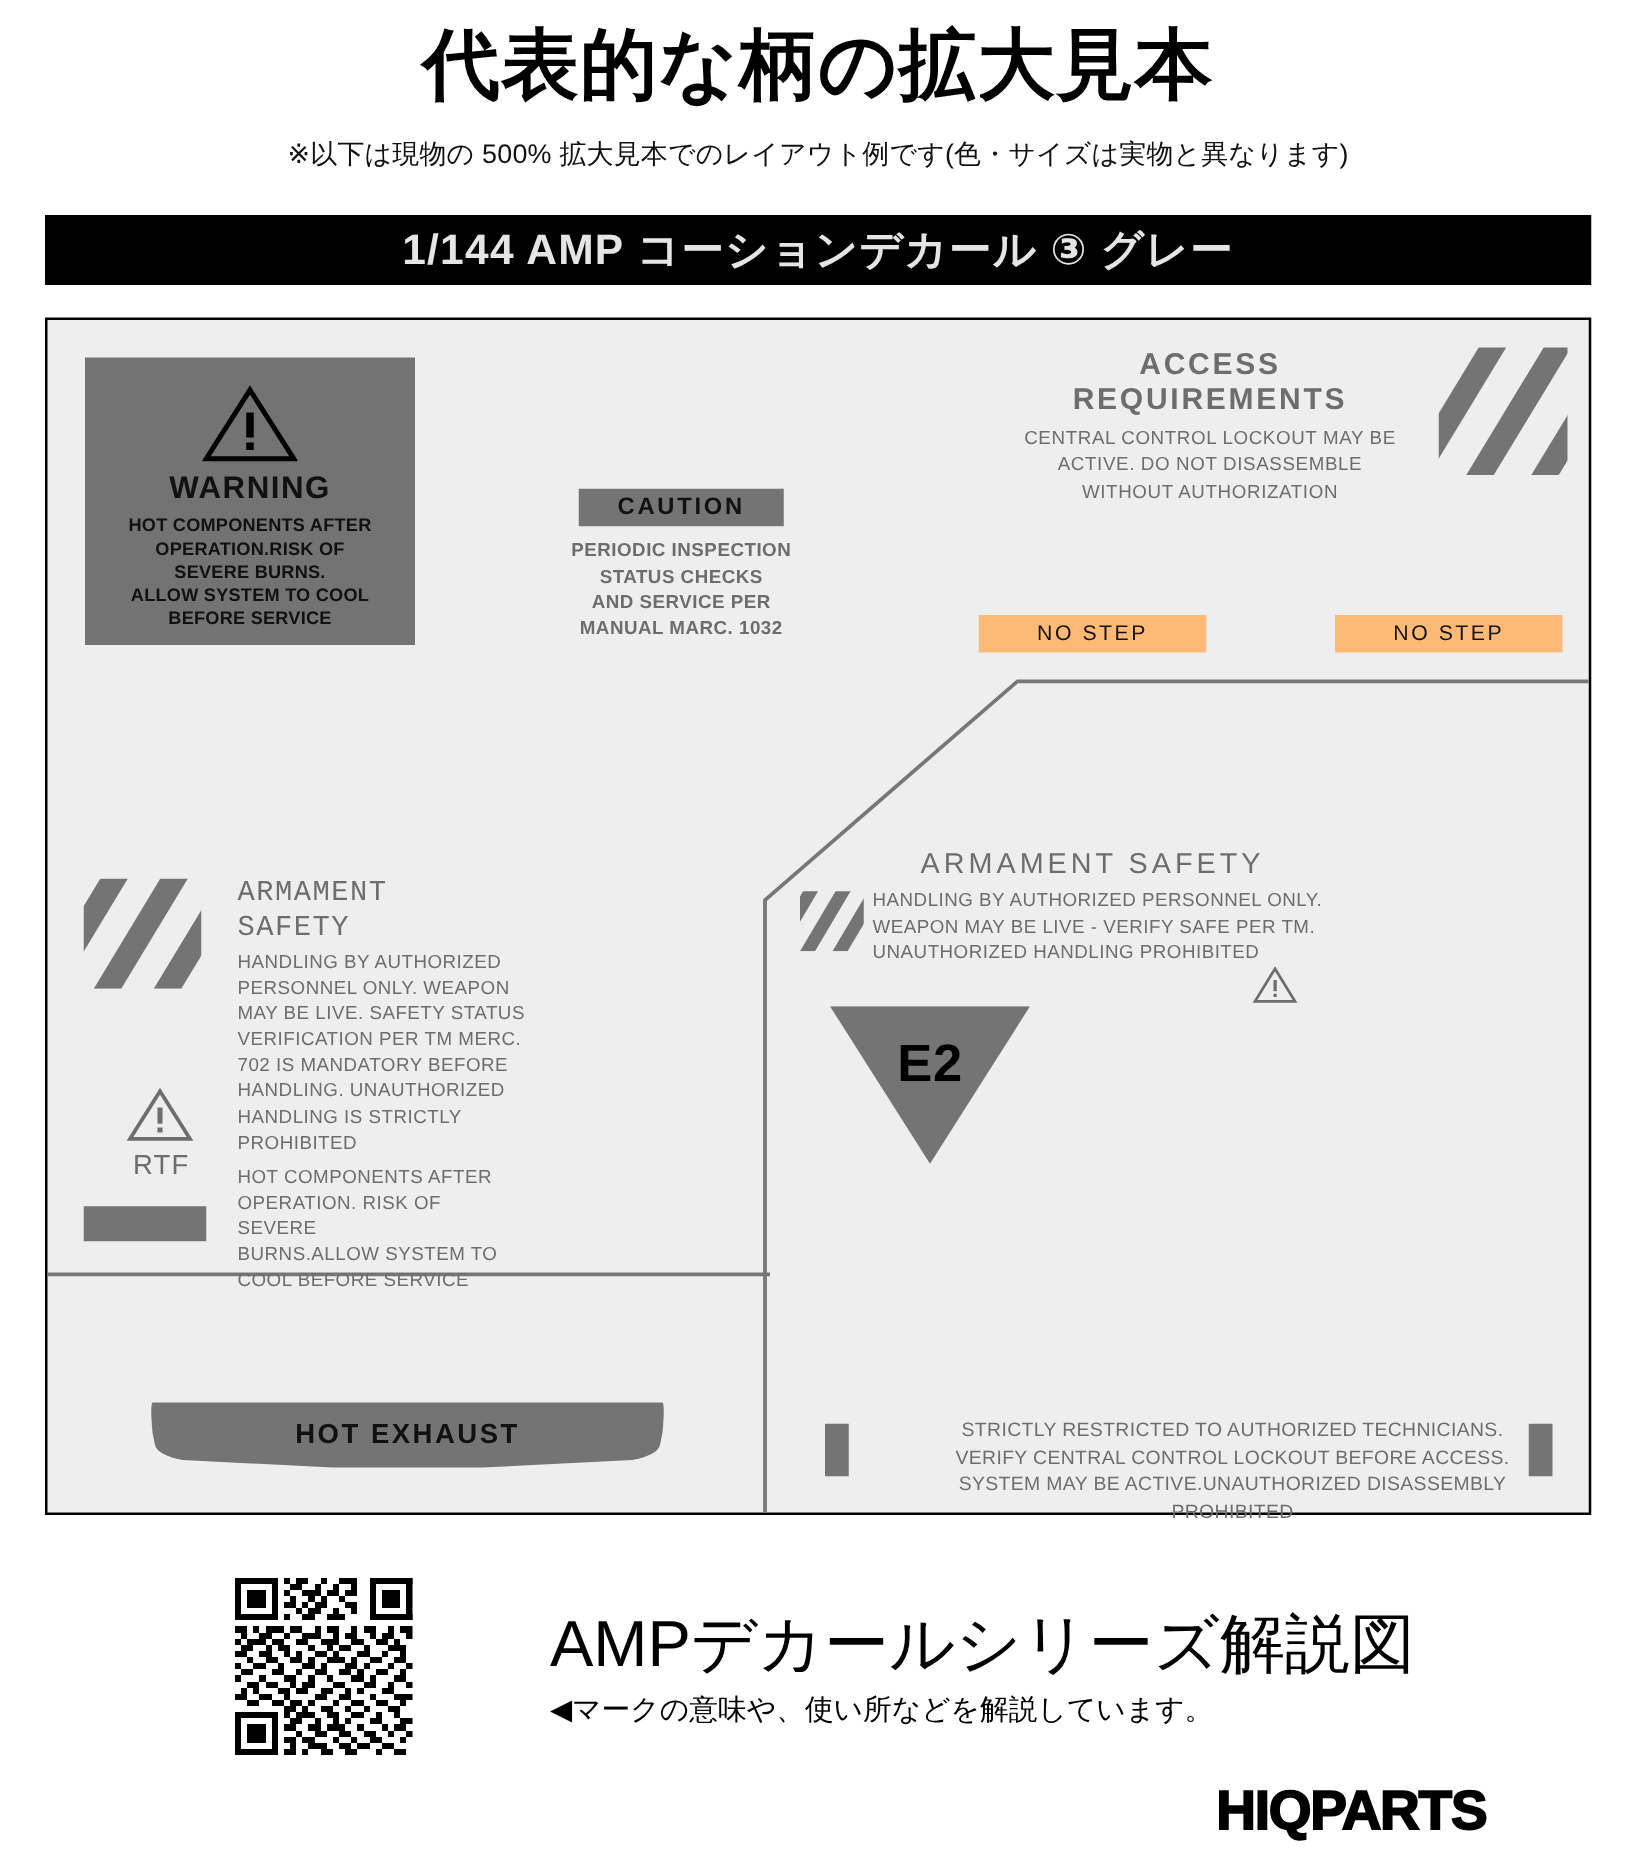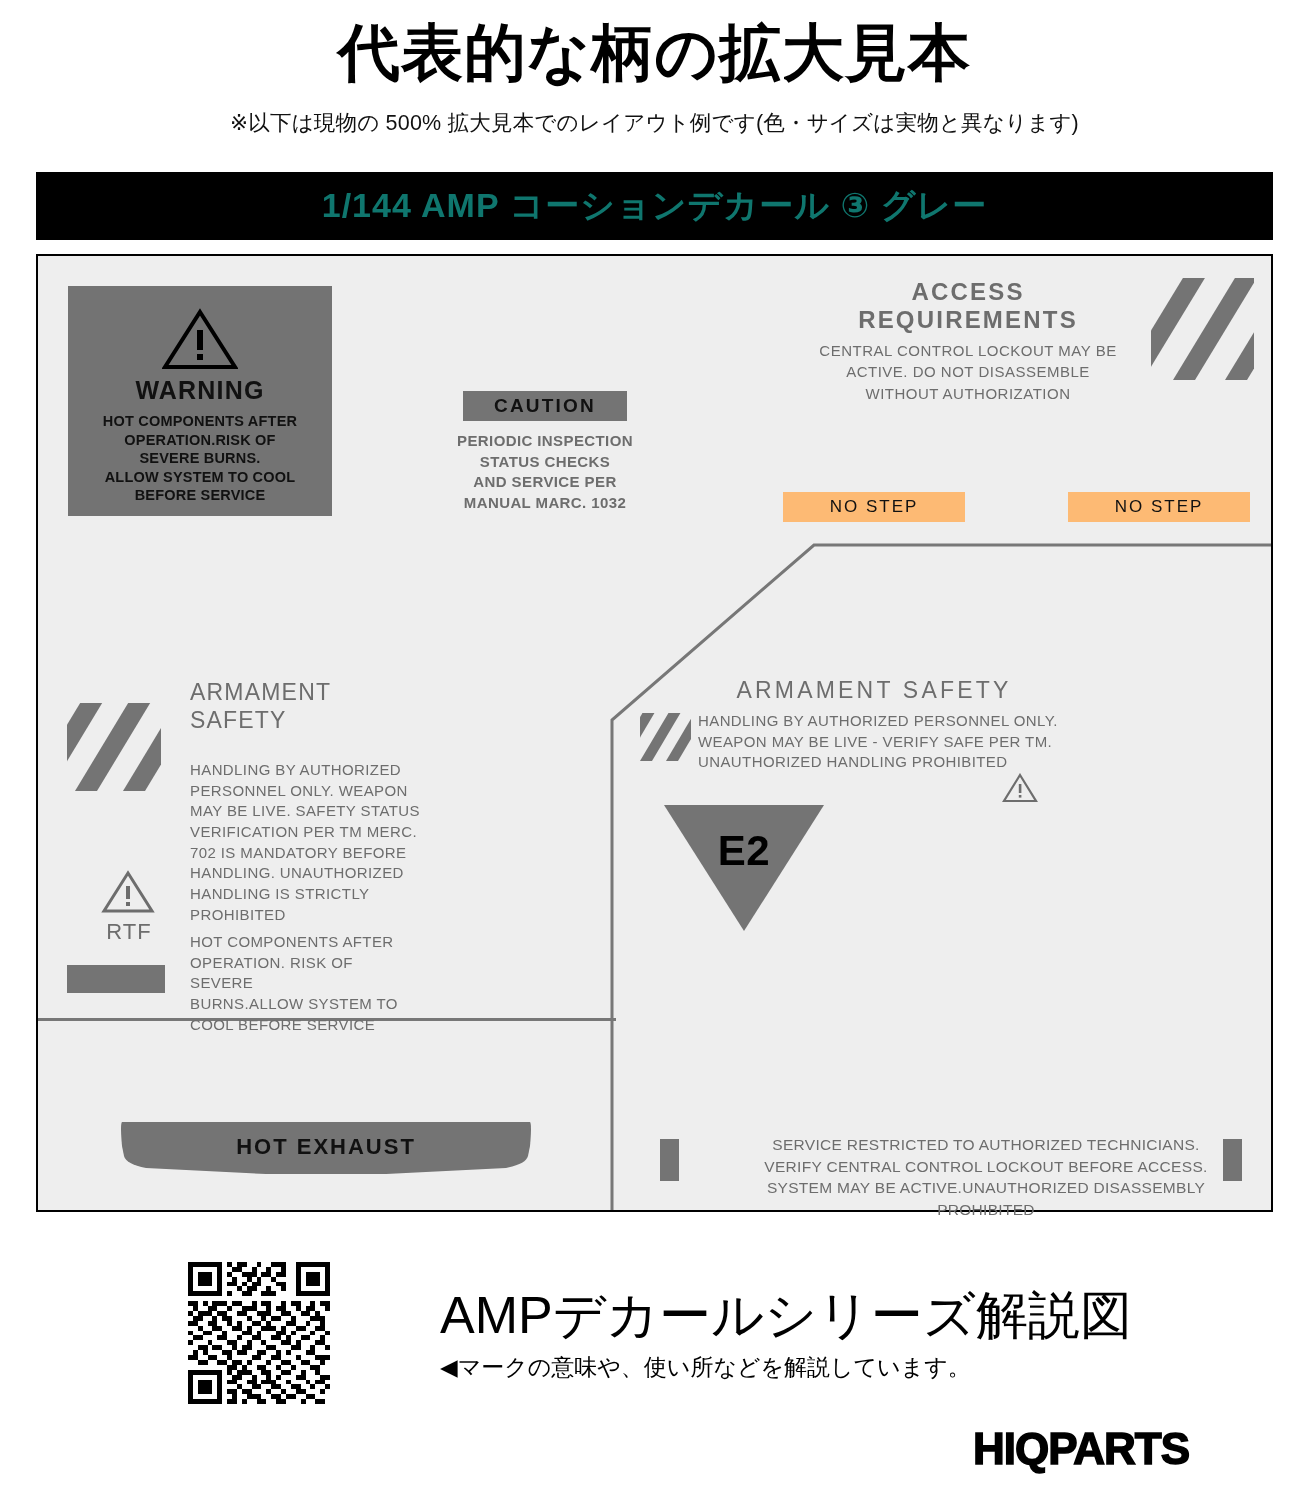--- a/index.html
+++ b/index.html
@@ -19,22 +19,22 @@
     color: #000; line-height: 1.0;
   }
   .sub-title {
     position: absolute; left: 0; top: 108px; width: 1309px;
     text-align: center;
     font-size: 21.5px; font-weight: 500; color: #111;
     letter-spacing: 0.2px;
   }
   .black-bar {
     position: absolute; left: 36px; top: 172px;
-    width: 1237px; height: 68px;
-    background: #000; color: #0f766e;
+    width: 1237px; height: 56px;
+    background: #000; color: #e5e5e5;
     display: flex; align-items: center; justify-content: center;
     font-size: 34px; font-weight: 700; letter-spacing: 1px;
   }
 
   
   .artboard {
     position: absolute; left: 36px; top: 254px;
     width: 1237px; height: 958px;
     background: #eeeeee;
     border: 2px solid #000;
@@ -99,23 +99,23 @@
     position: absolute; height: 30px; width: 182px; background: #fdba74;
     display: flex; align-items: center; justify-content: center;
     font-size: 17px; font-weight: 500; color: #111; letter-spacing: 2px;
   }
   .nostep.a { left: 745px; top: 236px; }
   .nostep.b { left: 1030px; top: 236px; }
 
   
   .arm-l-stripe { position: absolute; left: 29px; top: 447px; width: 94px; height: 88px; }
   .arm-l-title {
-    position: absolute; left: 152px; top: 422px; width: 200px;
+    position: absolute; left: 152px; top: 444px; width: 200px;
     font-size: 23px; font-weight: 500; color: #6d6d6d;
-    letter-spacing: 1.2px; line-height: 1.22;
+    letter-spacing: 1.2px; line-height: 1.22; font-family: Liberation Mono, monospace;
   }
   .arm-l-body {
     position: absolute; left: 152px; top: 504px; width: 230px;
     font-size: 15px; font-weight: 500; color: #6d6d6d;
     line-height: 1.38; letter-spacing: 0.4px;
   }
   .rtf-tri { position: absolute; left: 63px; top: 614px; width: 54px; height: 44px; }
   .rtf-label {
     position: absolute; left: 45px; top: 663px; width: 92px; text-align: center;
     font-size: 22px; font-weight: 500; color: #6d6d6d; letter-spacing: 1px;
@@ -325,21 +325,21 @@
 
     <div class="hotx">
       <svg width="420" height="66" viewBox="0 0 420 66">
         <path d="M6 6 Q4 8 6 30 L8 40 Q10 48 30 52 L150 58 L270 58 L390 52 Q410 48 412 40 L414 30 Q416 8 414 6 Z" fill="#747474"></path>
       </svg>
       <div class="hotx-label">HOT EXHAUST</div>
     </div>
 
     <div class="svc-tab l"></div>
     <div class="svc-tab r"></div>
-    <div class="svc-body" style="white-space:pre-line">SERVICE RESTRICTED TO AUTHORIZED TECHNICIANS.
+    <div class="svc-body" style="white-space:pre-line">STRICTLY RESTRICTED TO AUTHORIZED TECHNICIANS.
 VERIFY CENTRAL CONTROL LOCKOUT BEFORE ACCESS.
 SYSTEM MAY BE ACTIVE.UNAUTHORIZED DISASSEMBLY PROHIBITED</div>
 
   </div>
 
   <svg class="qr" viewBox="0 0 29 29" shape-rendering="crispEdges">
     <rect width="29" height="29" fill="#fff"></rect>
     <g fill="#000">
       <rect x="0" y="0" width="7" height="1"></rect>
         <rect x="0" y="6" width="7" height="1"></rect>

